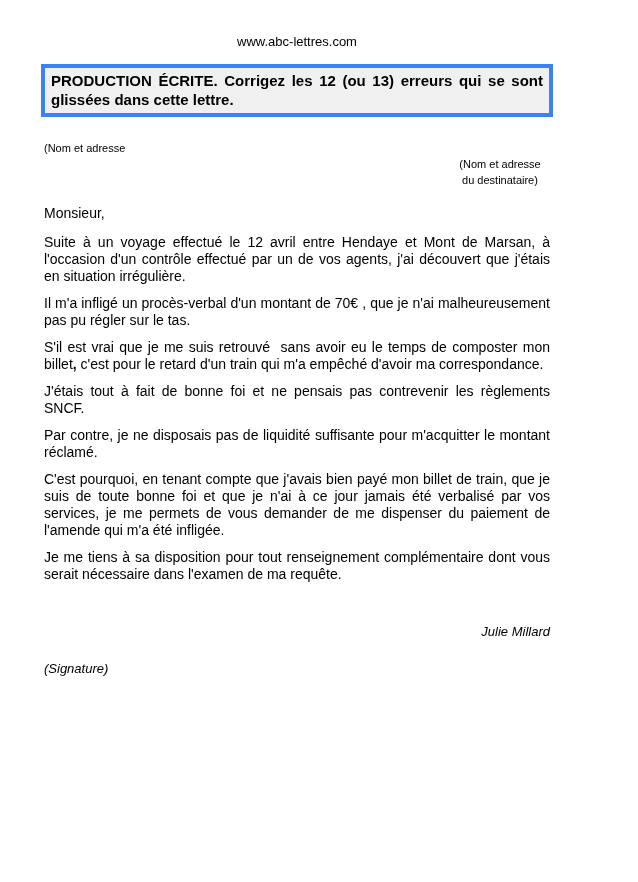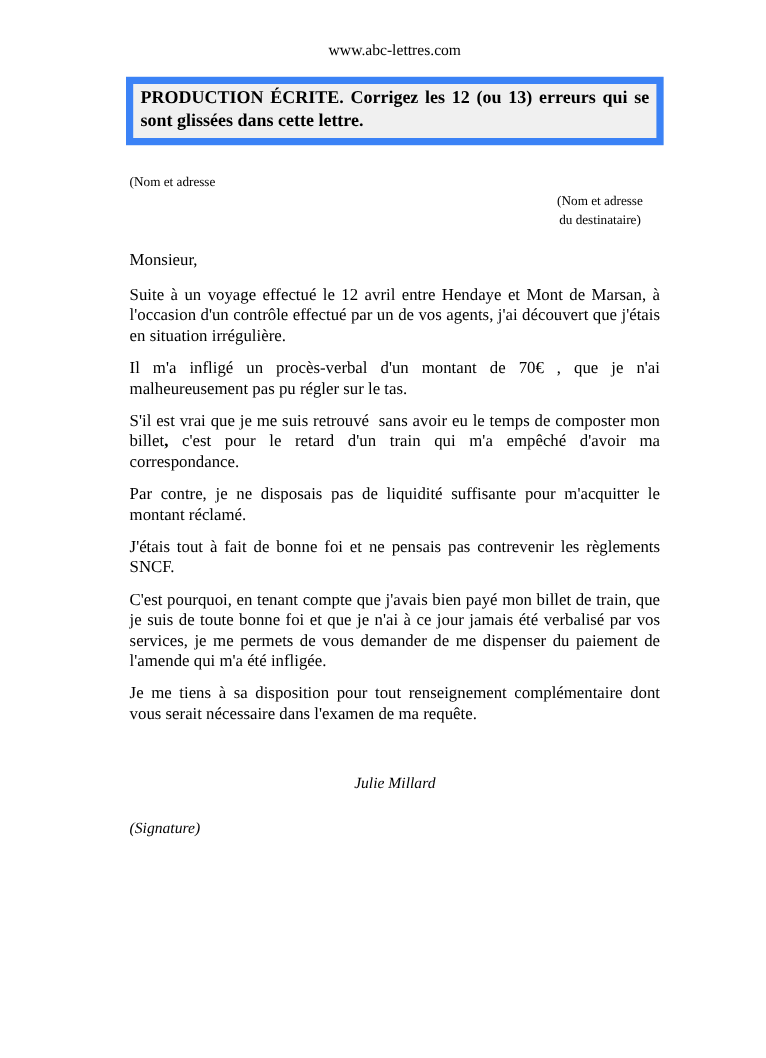--- a/index.html
+++ b/index.html
@@ -3,34 +3,34 @@
 <meta charset="utf-8">
 <style>
   html, body { margin: 0; padding: 0; background: #ffffff; }
   .page {
     position: relative;
     width: 638px;
     height: 882px;
     box-sizing: border-box;
     background: #ffffff;
     color: #000000;
-    font-family: Liberation Serif, serif;
+    font-family: Liberation Sans, sans-serif;
     font-size: 14px;
     line-height: 17px;
-    padding: 33px 88px 0 108px;
+    padding: 33px 88px 0 44px;
     overflow: hidden;
   }
   .site-url {
     text-align: center;
     font-size: 13px;
     line-height: 17px;
     margin: 0 0 14px 0;
   }
   .instruction-box {
-    border: 6px solid #3b82f6;
+    border: 4px solid #3b82f6;
     background: #f0f0f0;
     font-weight: bold;
     font-size: 15px;
     line-height: 19px;
     padding: 3px 6px 4px 6px;
     margin: 0 -3px;
     text-align: justify;
   }
   .address-block {
     font-size: 11px;
@@ -44,21 +44,21 @@
     white-space: pre-wrap;
   }
   .salutation { margin: 17px 0 12px 0; }
   p.body {
     margin: 0 0 10px 0;
     text-align: justify;
     white-space: pre-wrap;
   }
   .bold-comma { font-weight: bold; }
   .signature-name {
-    text-align: center;
+    text-align: right;
     font-style: italic;
     font-size: 13px;
     line-height: 16px;
     margin-top: 41px;
   }
   .signature-label {
     text-align: left;
     font-style: italic;
     font-size: 13px;
     line-height: 16px;
@@ -85,23 +85,23 @@
 
 
   <p class="salutation">Monsieur,</p>
 
   <p class="body">Suite à un voyage effectué le 12 avril entre Hendaye et Mont de Marsan, à l'occasion d'un contrôle effectué par un de vos agents, j'ai découvert que j'étais en situation irrégulière.</p>
 
   <p class="body">Il m'a infligé un procès-verbal d'un montant de 70€ , que je n'ai malheureusement pas pu régler sur le tas.</p>
 
   <p class="body"><span>S'il est vrai que je me suis retrouvé  sans avoir eu le temps de composter mon billet</span><span class="bold-comma">,</span><span> c'est pour le retard d'un train qui m'a empêché d'avoir ma correspondance.</span></p>
 
+  <p class="body">J'étais tout à fait de bonne foi et ne pensais pas contrevenir les règlements SNCF.</p>
+
   <p class="body">Par contre, je ne disposais pas de liquidité suffisante pour m'acquitter le montant réclamé.</p>
-
-  <p class="body">J'étais tout à fait de bonne foi et ne pensais pas contrevenir les règlements SNCF.</p>
 
   <p class="body">C'est pourquoi, en tenant compte que j'avais bien payé mon billet de train, que je suis de toute bonne foi et que je n'ai à ce jour jamais été verbalisé par vos services, je me permets de vous demander de me dispenser du paiement de l'amende qui m'a été infligée.</p>
 
   <p class="body">Je me tiens à sa disposition pour tout renseignement complémentaire dont vous serait nécessaire dans l'examen de ma requête.</p>
 
 
   <div class="signature-name">Julie Millard</div>
 
   <div class="signature-label">(Signature)</div>
 

